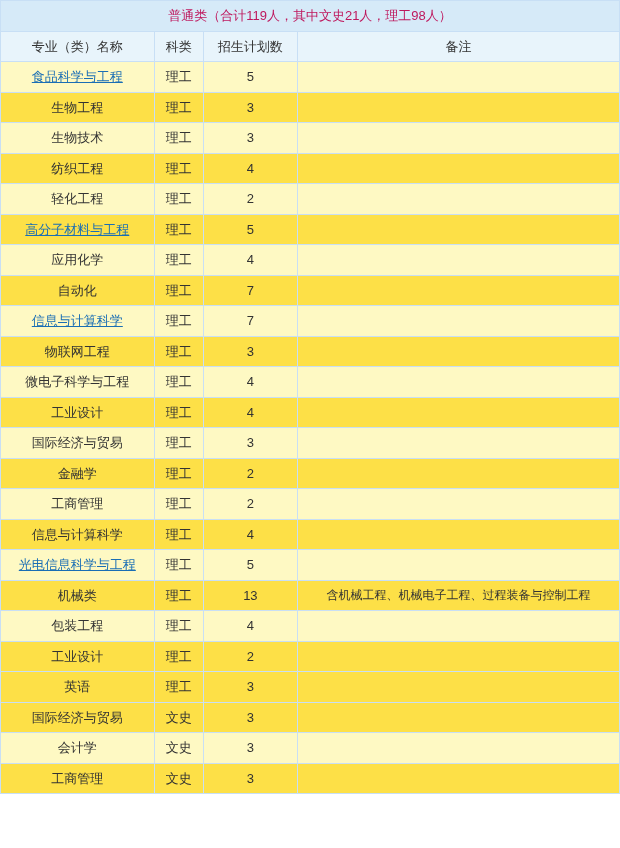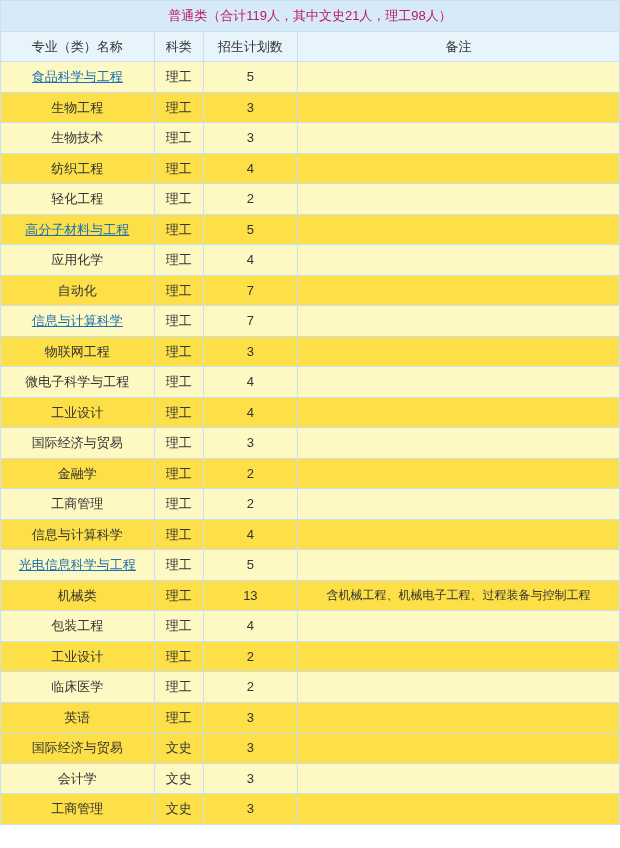--- a/index.html
+++ b/index.html
@@ -176,26 +176,20 @@
         <td>理工</td>
         <td>4</td>
         <td class="td-remark"></td>
       </tr>
       <tr class="row-odd">
         <td>工业设计</td>
         <td>理工</td>
         <td>2</td>
         <td class="td-remark"></td>
       </tr>
-      <tr class="row-even">
-        <td>临床医学</td>
-        <td>理工</td>
-        <td>2</td>
-        <td class="td-remark"></td>
-      </tr>
       <tr class="row-odd">
         <td>英语</td>
         <td>理工</td>
         <td>3</td>
         <td class="td-remark"></td>
       </tr>
       <tr class="row-odd">
         <td>国际经济与贸易</td>
         <td>文史</td>
         <td>3</td>

